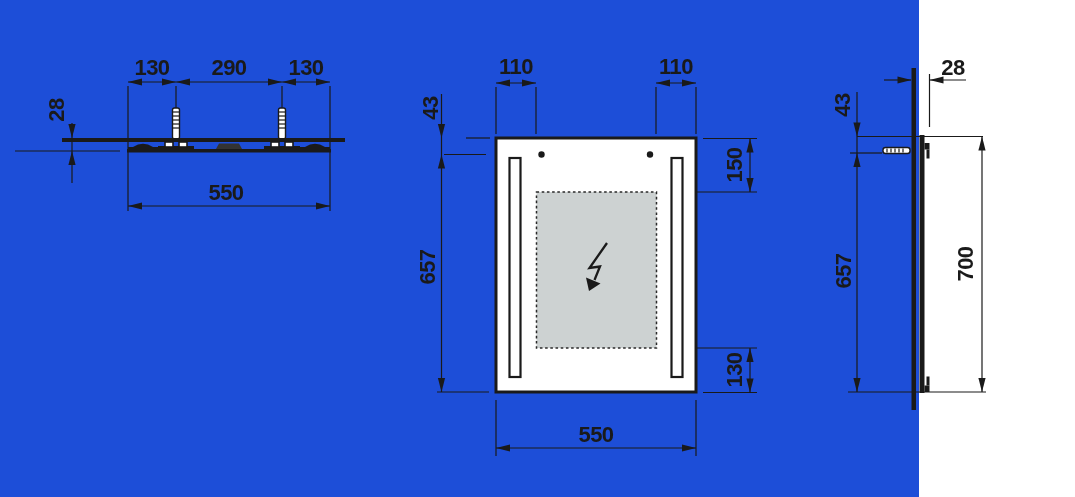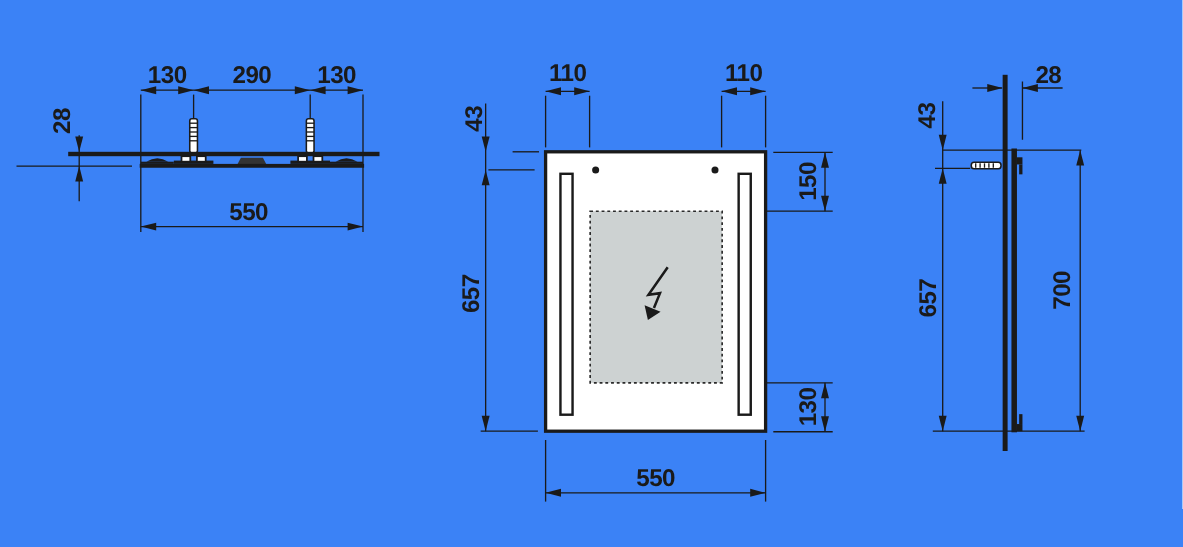--- a/index.html
+++ b/index.html
@@ -1,19 +1,19 @@
 <!DOCTYPE html>
 <html><head>
 <meta charset="utf-8">
 <style>
   html, body { margin: 0; padding: 0; background: #ffffff; }
   .canvas {
     position: relative;
-    width: 1075px; height: 497px;
-    background: #3b82f6;
+    width: 919px; height: 497px;
+    background: #1d4ed8;
     font-family: "Liberation Sans", sans-serif;
   }
   svg { display: block; }
   .dim-label {
     font-family: "Liberation Sans", "DejaVu Sans", sans-serif;
     font-weight: bold;
     font-size: 22px;
     letter-spacing: -0.5px;
     fill: #1a1a1a;
   }

